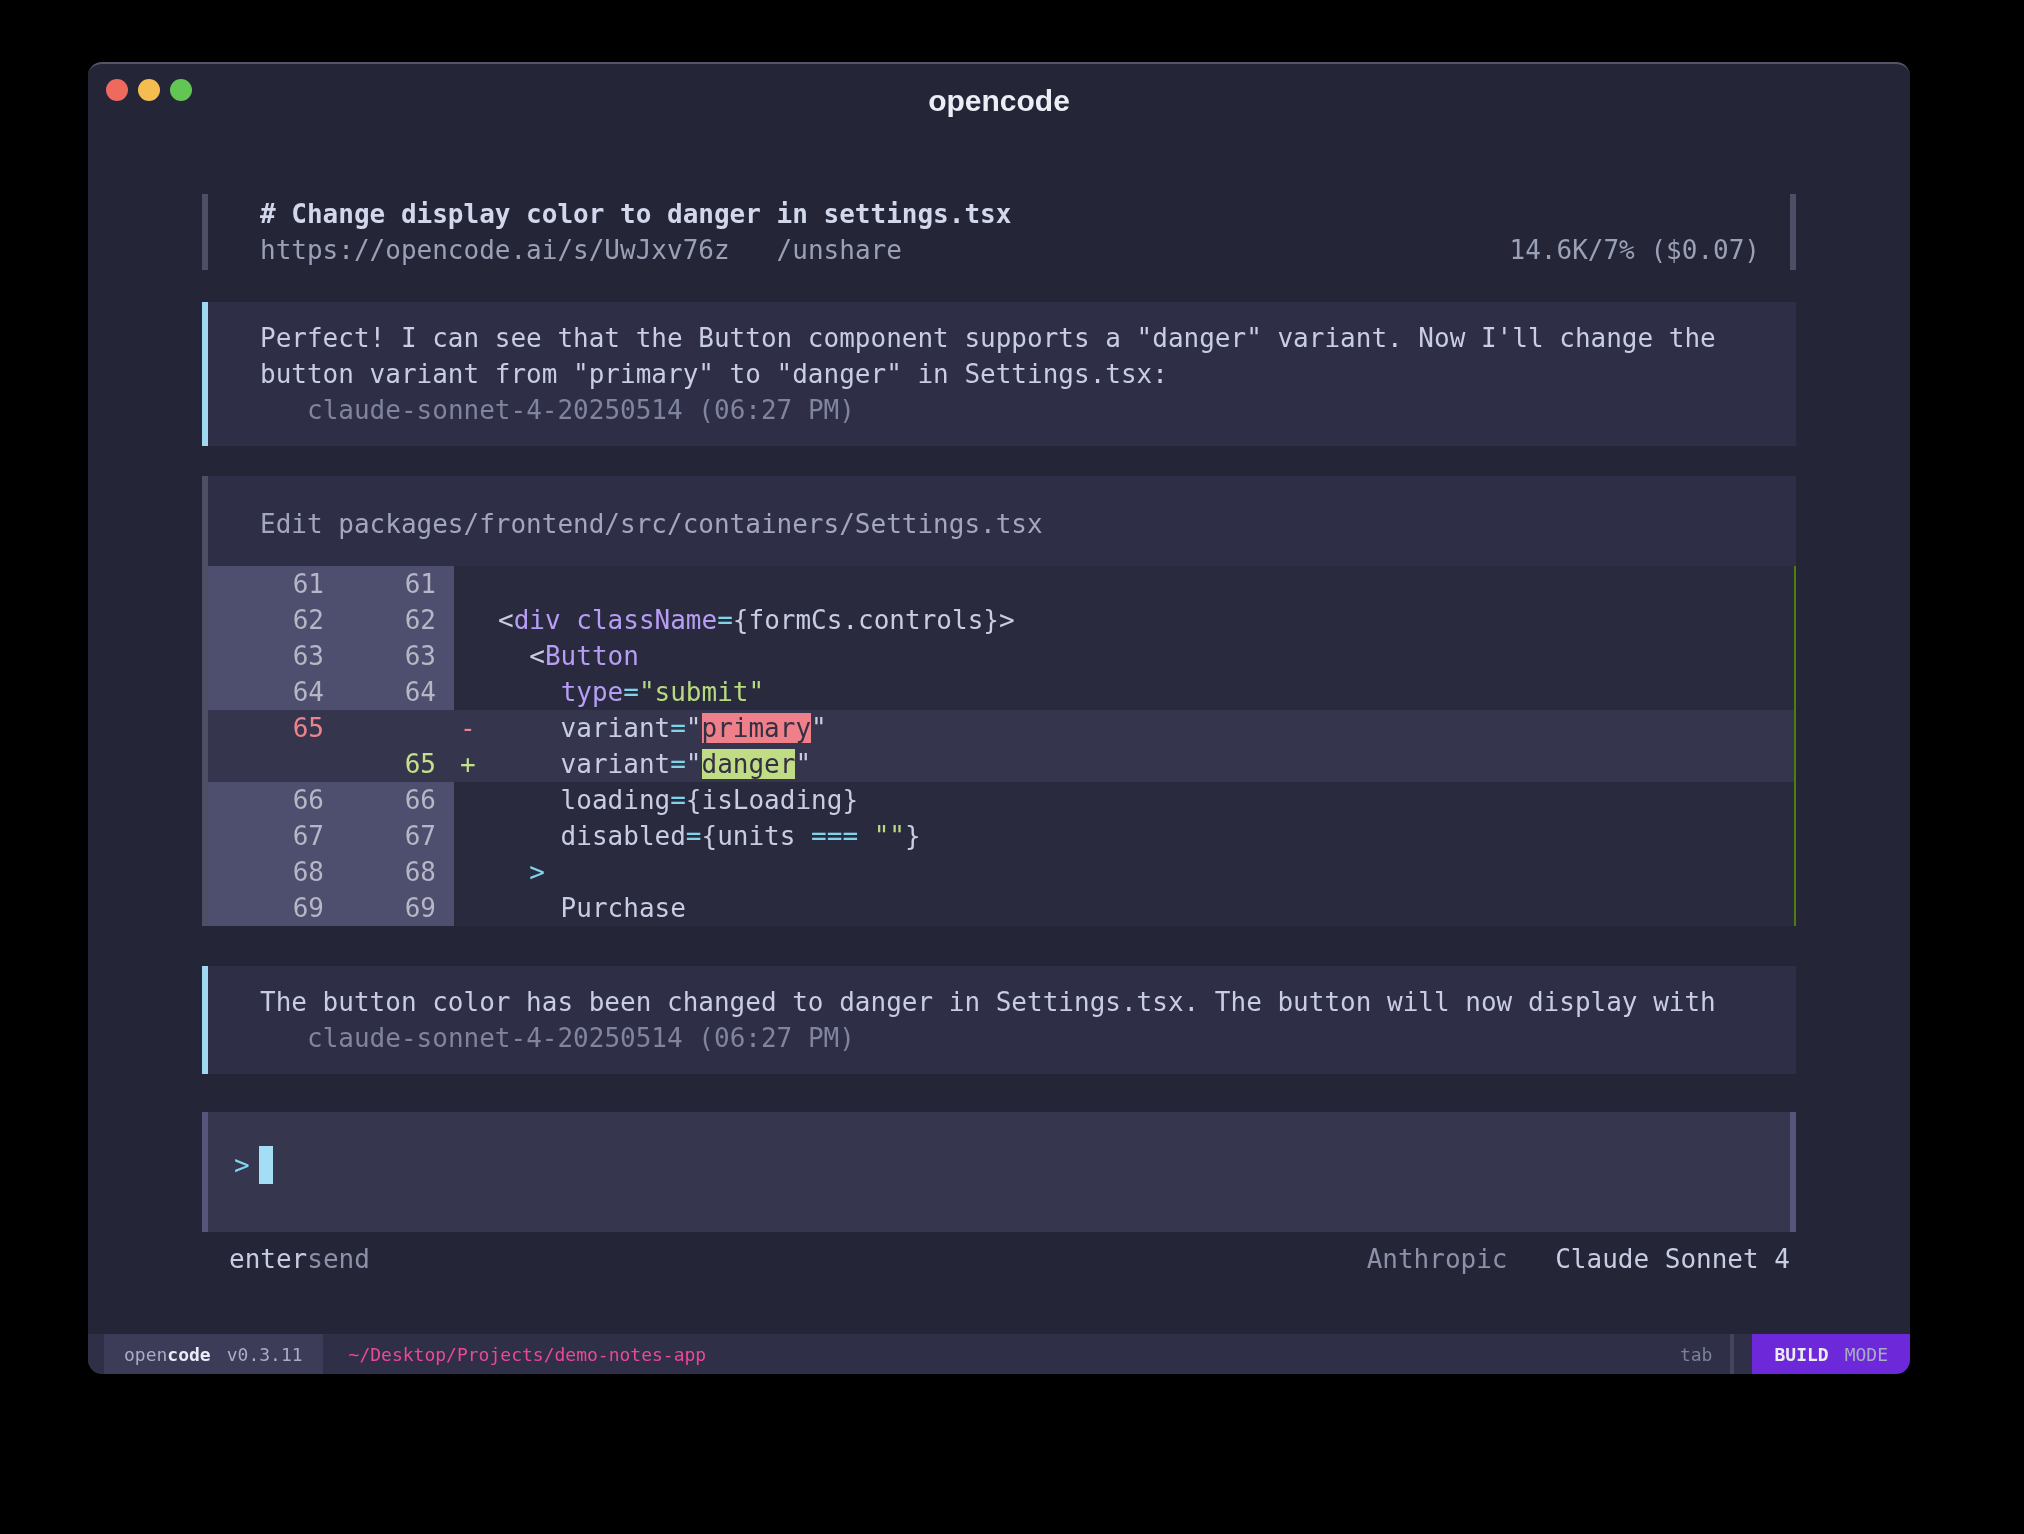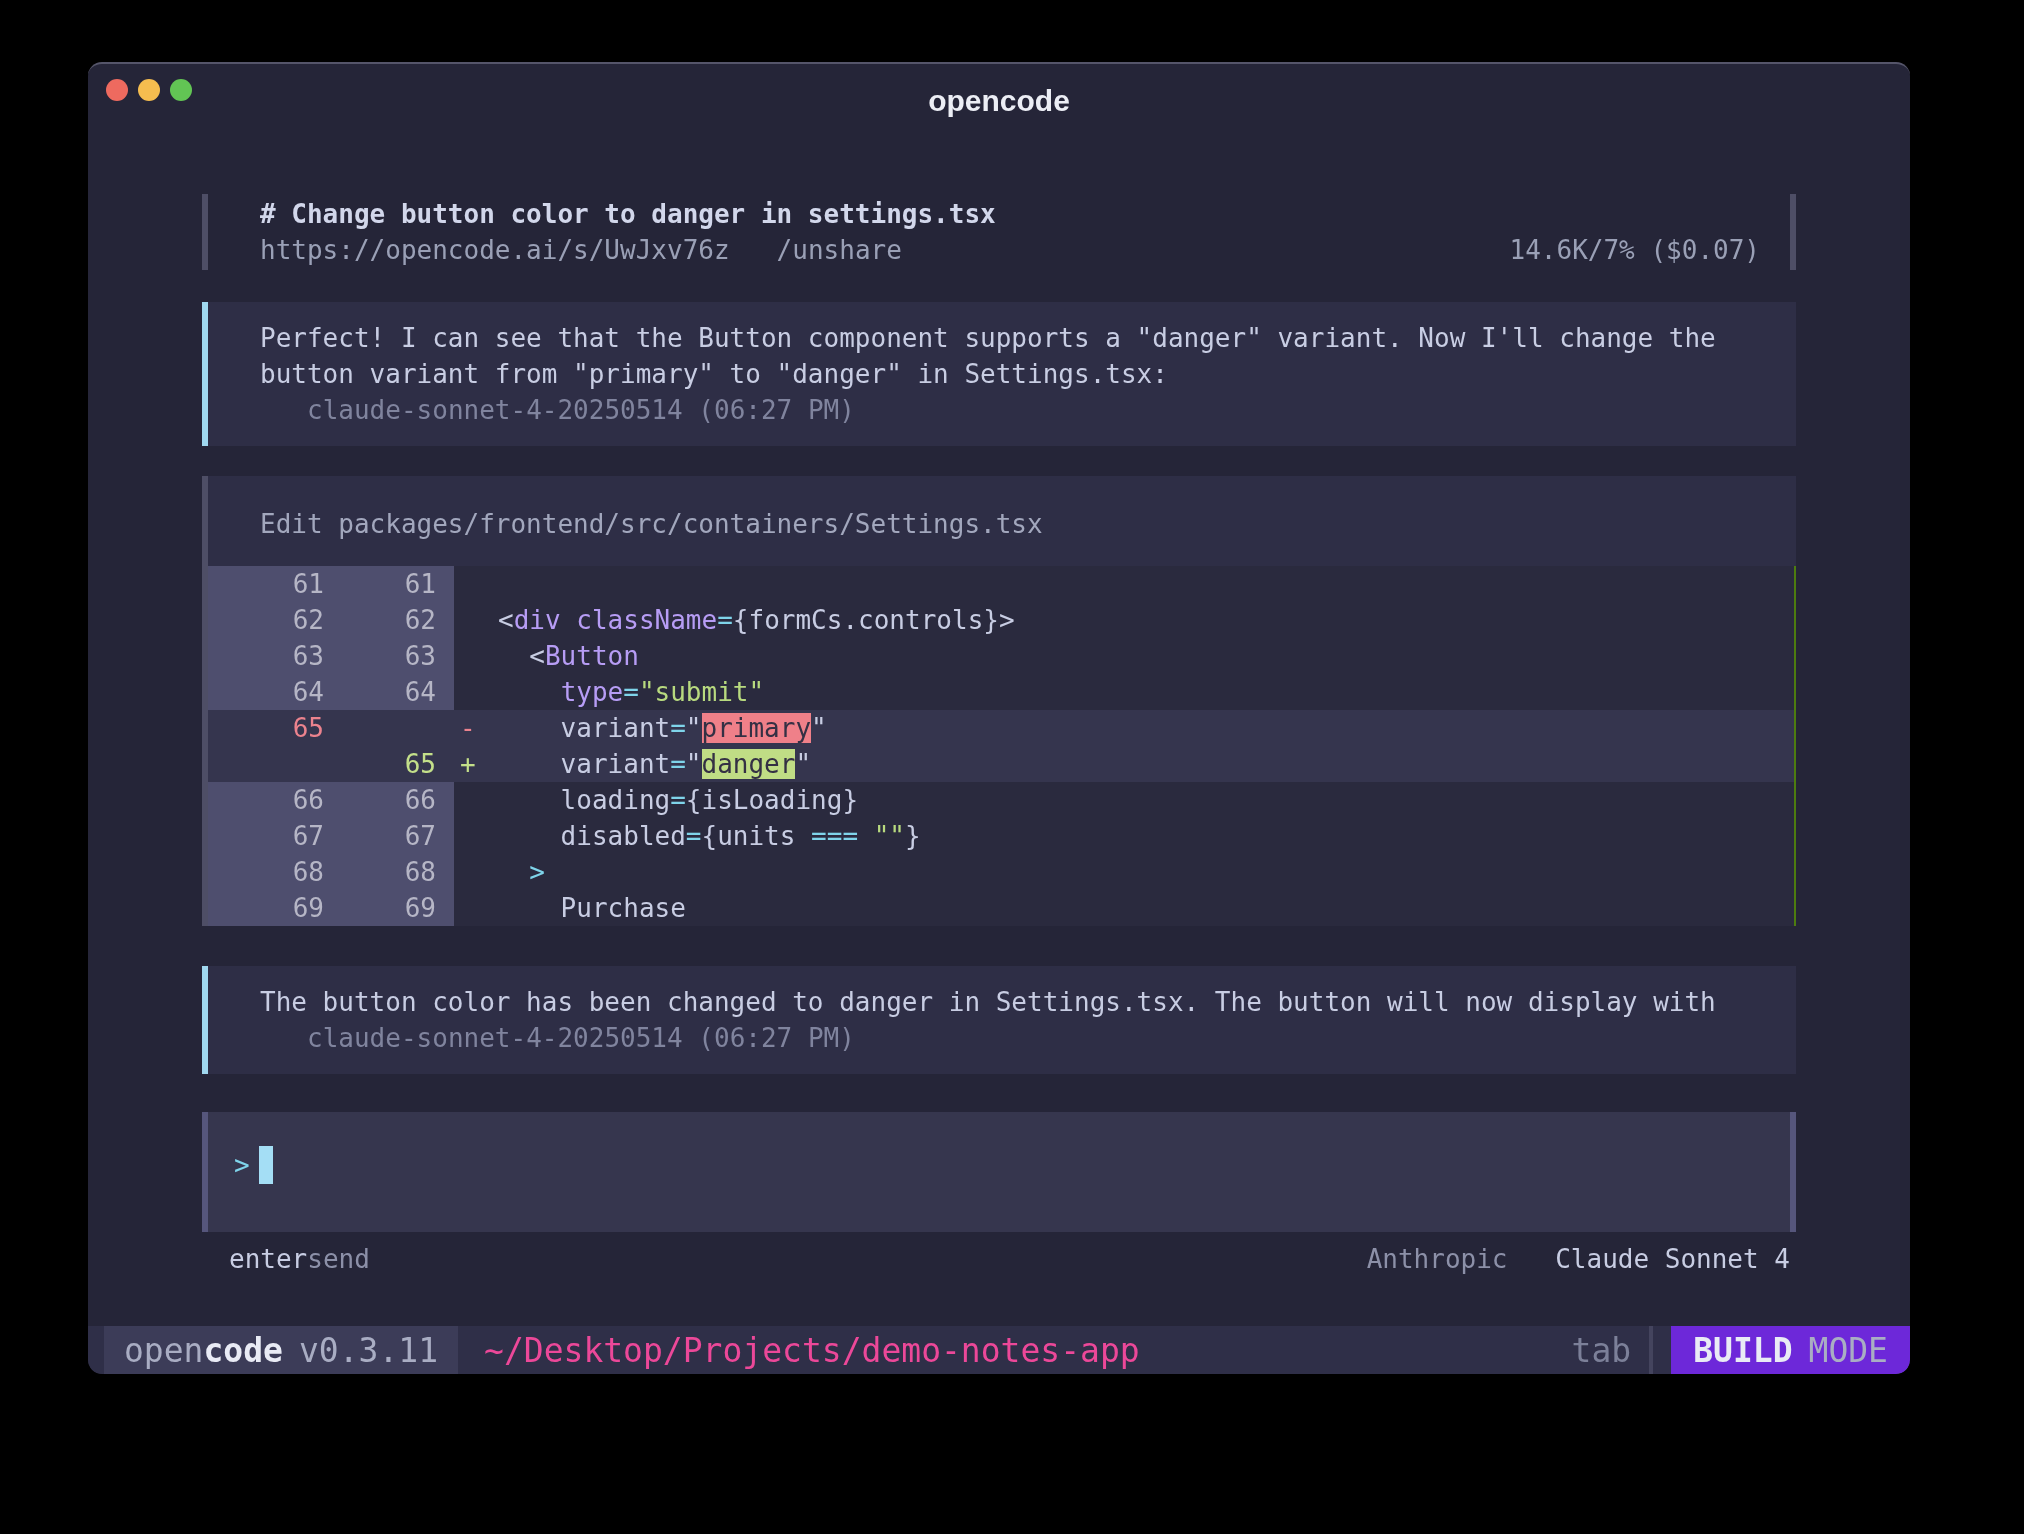--- a/index.html
+++ b/index.html
@@ -65,22 +65,22 @@
   .prompt{color:#7fd4ea;font-size:26px;line-height:38px;}
   .cursor{display:inline-block;width:14px;height:38px;background:#a4def5;margin-left:9px;}
   
   .footer-row{margin-top:12px;display:flex;font-size:26px;line-height:30px;padding:0 6px 0 27px;}
   .hint-key{color:#c8cde3;}
   .hint-act{color:#8c90a8;}
   .footer-right{margin-left:auto;}
   .provider{color:#8c90a8;}
   .model{color:#c8cde3;margin-left:32px;}
   
-  .statusbar{position:absolute;left:0;right:0;bottom:0;height:48px;background:#2f2f48;
-             display:flex;align-items:stretch;font-size:33px;
+  .statusbar{position:absolute;left:0;right:0;bottom:0;height:40px;background:#2f2f48;
+             display:flex;align-items:stretch;font-size:18px;
              border-radius:0 0 14px 14px;padding-left:16px;box-sizing:border-box;}
   .seg{display:flex;align-items:center;}
   .seg-version{background:#3c3c58;padding:0 20px;}
   .app-open{color:#a9adc3;}
   .app-code{color:#e9ebf5;font-weight:bold;}
   .app-version{color:#a9adc3;margin-left:16px;}
   .seg-cwd{color:#ec4899;padding:0 0 0 26px;}
   .sb-spacer{flex:1;}
   .sb-tab{color:#7c8099;display:flex;align-items:center;}
   .sb-div{width:4px;background:#44445e;margin:0 18px;}
@@ -101,21 +101,21 @@
         <span class="tl-max"></span>
       </div>
       <div class="win-title">opencode</div>
     </div>
 
     <div class="content">
 
       <div class="session-header">
         <div class="vbar"></div>
         <div class="session-body">
-          <div class="session-title"># Change button color to danger in settings.tsx</div>
+          <div class="session-title"># Change display color to danger in settings.tsx</div>
           <div class="session-sub">
             <span>https://opencode.ai/s/UwJxv76z</span>
             <span class="gap"></span>
             <span>/unshare</span>
             <span class="session-stats">14.6K/7% ($0.07)</span>
           </div>
         </div>
         <div class="vbar"></div>
       </div>
 

